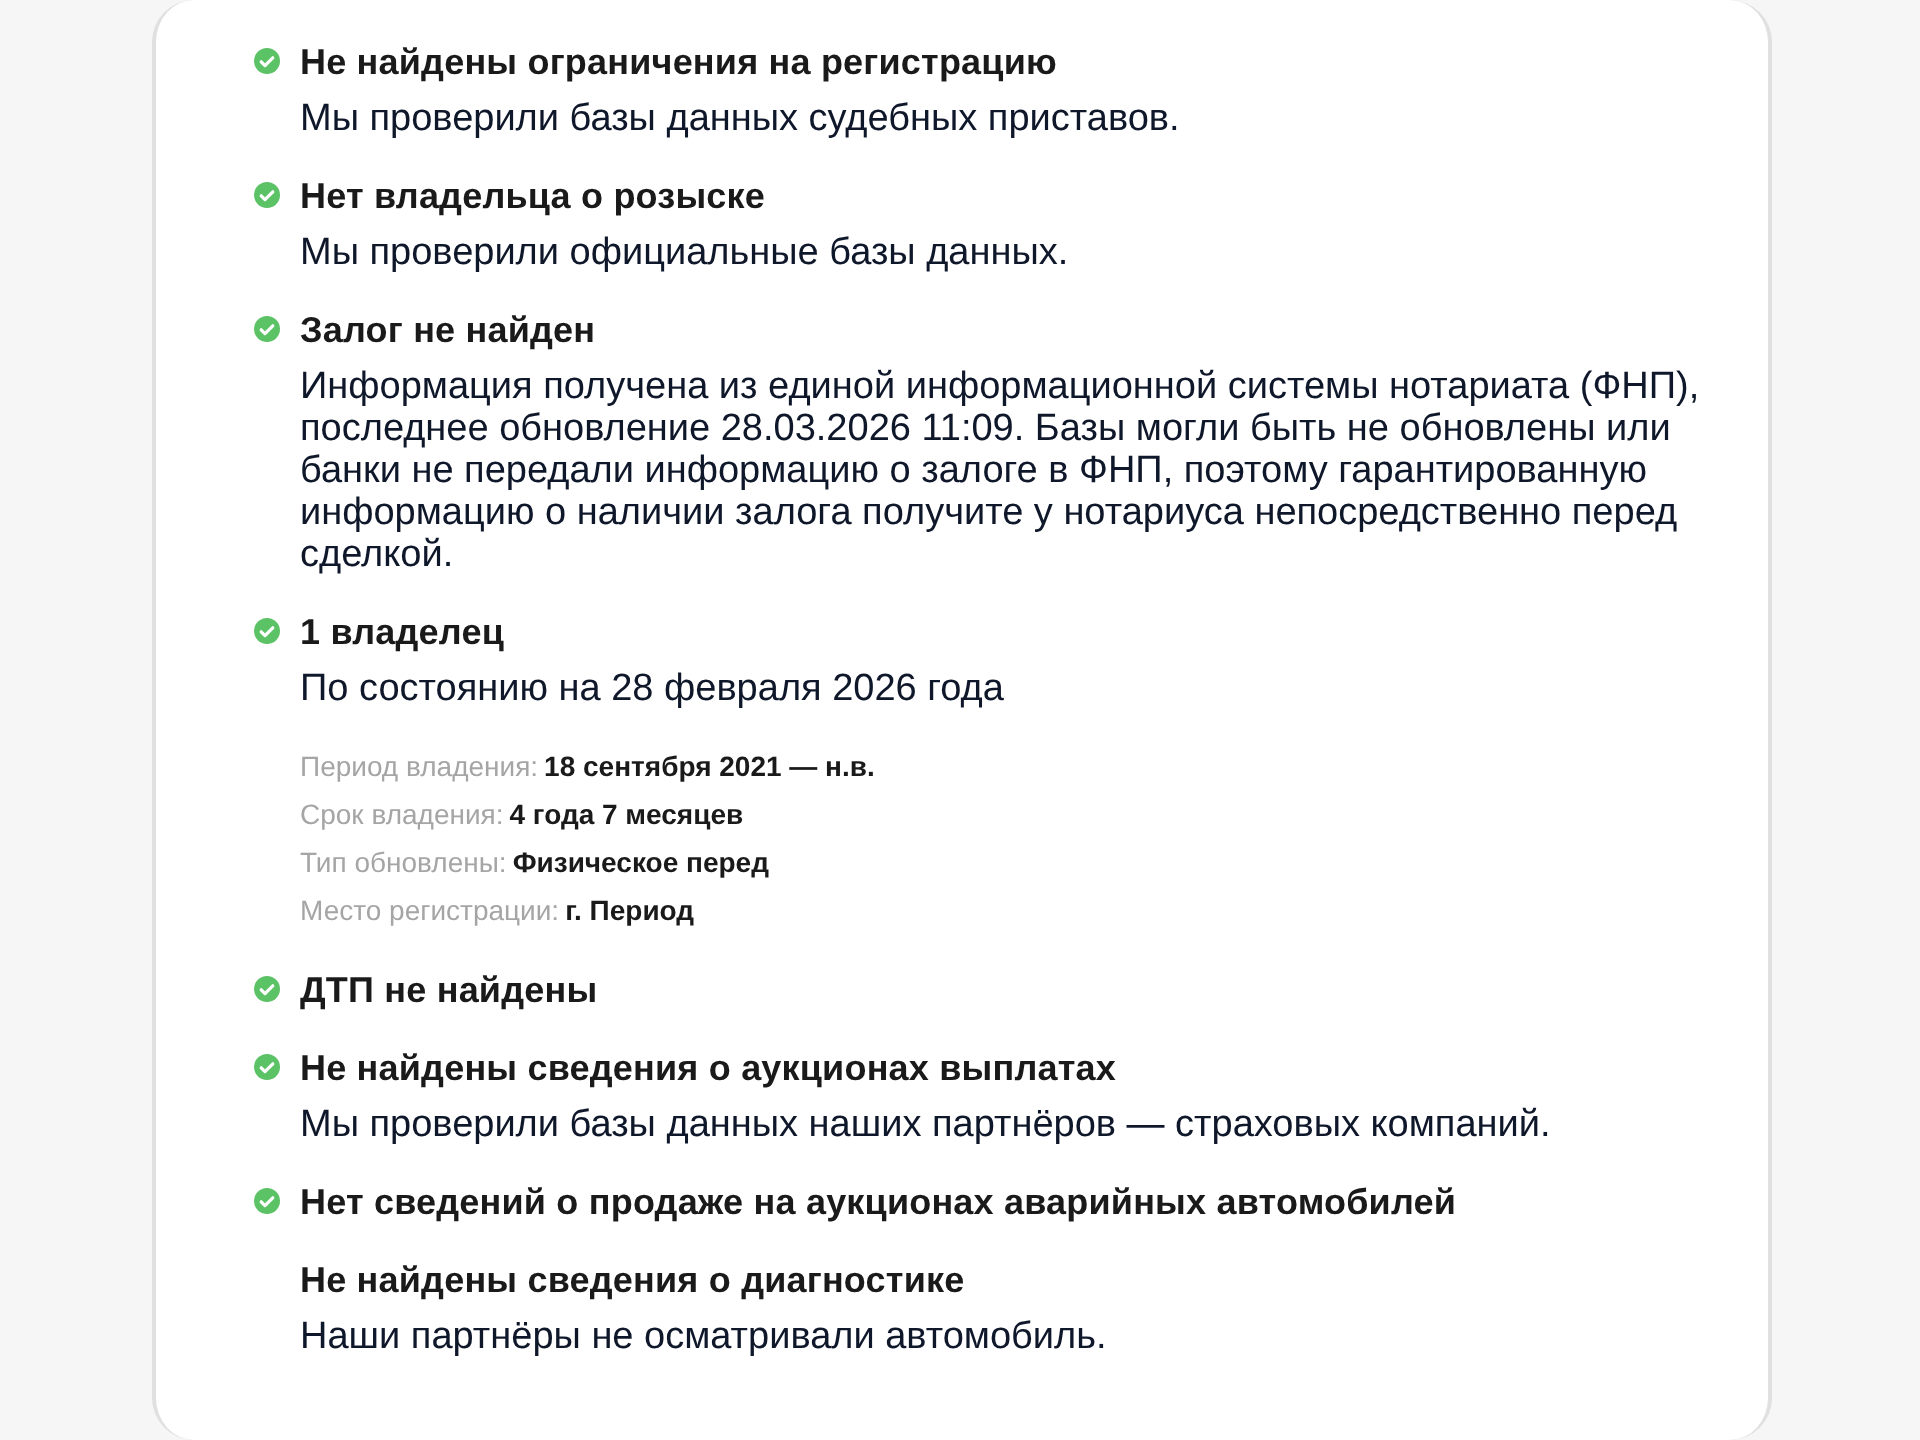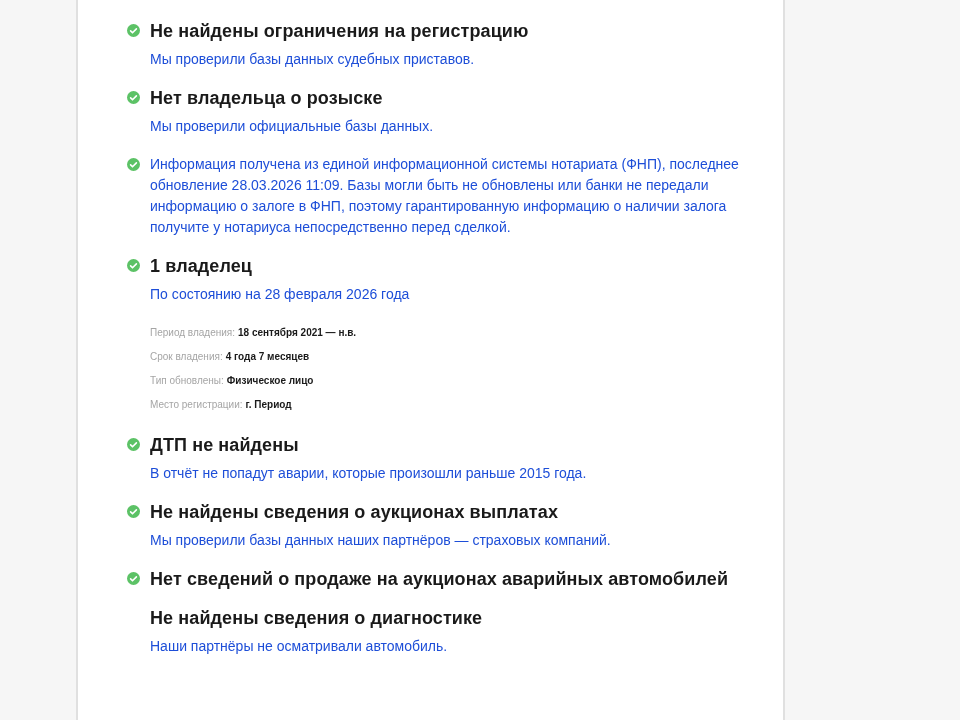--- a/index.html
+++ b/index.html
@@ -6,27 +6,28 @@
   html, body { width: 960px; height: 720px; overflow: hidden; }
   body {
     background: #f6f6f6;
     font-family: "Liberation Sans", sans-serif;
     color: #1a1a1a;
   }
   .card {
     position: absolute;
     left: 76px;
     top: 0;
-    width: 709px;
+    width: 810px;
     height: 720px;
     background: #ffffff;
     border-left: 2px solid #e0e0e0;
     border-right: 2px solid #e0e0e0;
     padding: 20px 26px 20px 72px;
     overflow: hidden;
+    border-radius: 21px;
   }
   .check {
     position: relative;
     margin-bottom: 17px;
   }
   .badge {
     position: absolute;
     left: -23px;
     top: 4px;
     width: 13px;
@@ -36,30 +37,30 @@
   .badge svg { display: block; }
   .title {
     font-size: 18px;
     line-height: 22px;
     font-weight: 700;
     color: #1a1a1a;
     letter-spacing: 0.1px;
   }
   .body {
     margin-top: 7px;
-    font-size: 14px;
+    font-size: 19px;
     line-height: 21px;
-    color: #1d4ed8;
+    color: #0f172a;
     max-width: 712px;
   }
   .details {
     margin-top: 16px;
   }
   .detail-row {
-    font-size: 10px;
+    font-size: 14px;
     line-height: 24px;
   }
   .dlabel {
     color: #a5a5a5;
     margin-right: 3px;
   }
   .dvalue {
     font-weight: 700;
     color: #1a1a1a;
   }
@@ -91,57 +92,57 @@
     <p class="body">Мы проверили официальные базы данных.</p>
   </section>
 
   <section class="check">
     <span class="badge">
       <svg width="13" height="13" viewBox="0 0 13 13">
           <circle cx="6.5" cy="6.5" r="6.5" fill="#5cc266"></circle>
           <path d="M3.6 6.9l1.9 1.9 3.9-3.9" stroke="#ffffff" stroke-width="1.6" fill="none" stroke-linecap="round" stroke-linejoin="round"></path>
         </svg>
     </span>
+    <h2 class="title">Залог не найден</h2>
     <p class="body">Информация получена из единой информационной системы нотариата (ФНП), последнее обновление 28.03.2026 11:09. Базы могли быть не обновлены или банки не передали информацию о залоге в ФНП, поэтому гарантированную информацию о наличии залога получите у нотариуса непосредственно перед сделкой.</p>
   </section>
 
   <section class="check">
     <span class="badge">
       <svg width="13" height="13" viewBox="0 0 13 13">
           <circle cx="6.5" cy="6.5" r="6.5" fill="#5cc266"></circle>
           <path d="M3.6 6.9l1.9 1.9 3.9-3.9" stroke="#ffffff" stroke-width="1.6" fill="none" stroke-linecap="round" stroke-linejoin="round"></path>
         </svg>
     </span>
     <h2 class="title">1 владелец</h2>
     <p class="body">По состоянию на 28 февраля 2026 года</p>
     <div class="details">
       <div class="detail-row">
         <span class="dlabel">Период владения:</span><span class="dvalue">18 сентября 2021 — н.в.</span>
       </div>
       <div class="detail-row">
         <span class="dlabel">Срок владения:</span><span class="dvalue">4 года 7 месяцев</span>
       </div>
       <div class="detail-row">
-        <span class="dlabel">Тип обновлены:</span><span class="dvalue">Физическое лицо</span>
+        <span class="dlabel">Тип обновлены:</span><span class="dvalue">Физическое перед</span>
       </div>
       <div class="detail-row">
         <span class="dlabel">Место регистрации:</span><span class="dvalue">г. Период</span>
       </div>
     </div>
   </section>
 
   <section class="check">
     <span class="badge">
       <svg width="13" height="13" viewBox="0 0 13 13">
           <circle cx="6.5" cy="6.5" r="6.5" fill="#5cc266"></circle>
           <path d="M3.6 6.9l1.9 1.9 3.9-3.9" stroke="#ffffff" stroke-width="1.6" fill="none" stroke-linecap="round" stroke-linejoin="round"></path>
         </svg>
     </span>
     <h2 class="title">ДТП не найдены</h2>
-    <p class="body">В отчёт не попадут аварии, которые произошли раньше 2015 года.</p>
   </section>
 
   <section class="check">
     <span class="badge">
       <svg width="13" height="13" viewBox="0 0 13 13">
           <circle cx="6.5" cy="6.5" r="6.5" fill="#5cc266"></circle>
           <path d="M3.6 6.9l1.9 1.9 3.9-3.9" stroke="#ffffff" stroke-width="1.6" fill="none" stroke-linecap="round" stroke-linejoin="round"></path>
         </svg>
     </span>
     <h2 class="title">Не найдены сведения о аукционах выплатах</h2>

